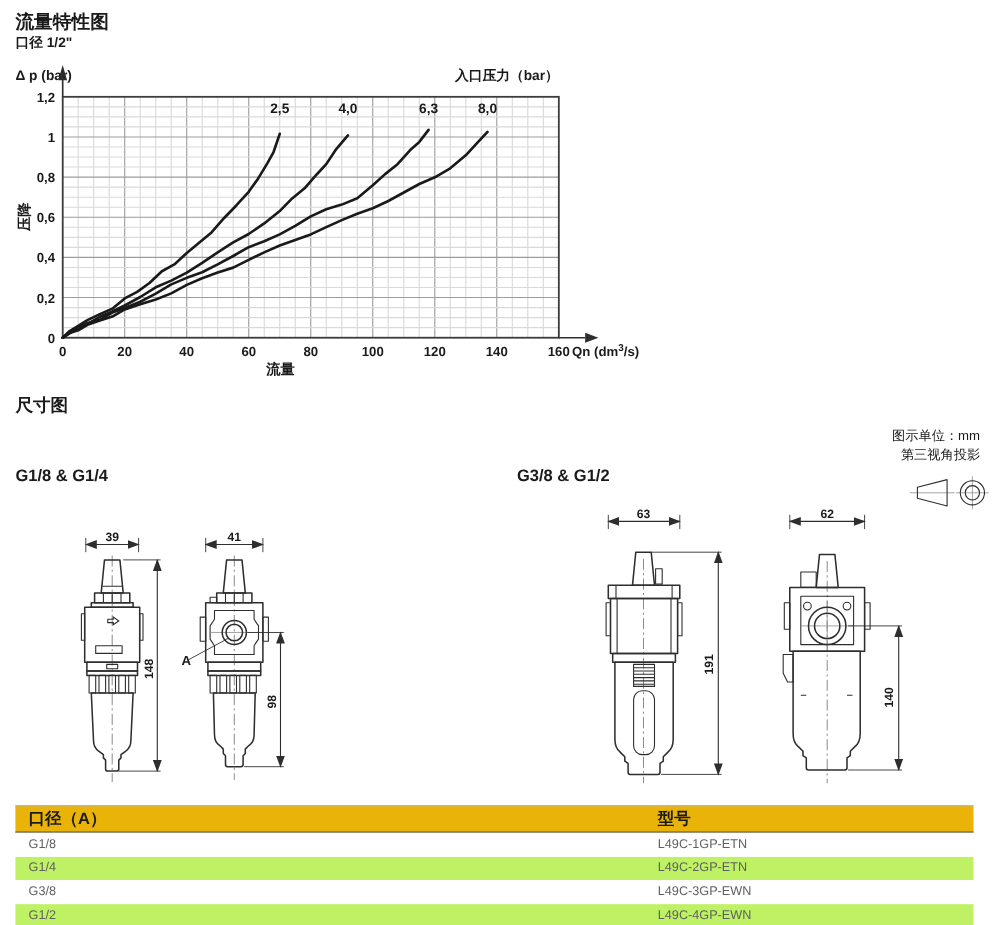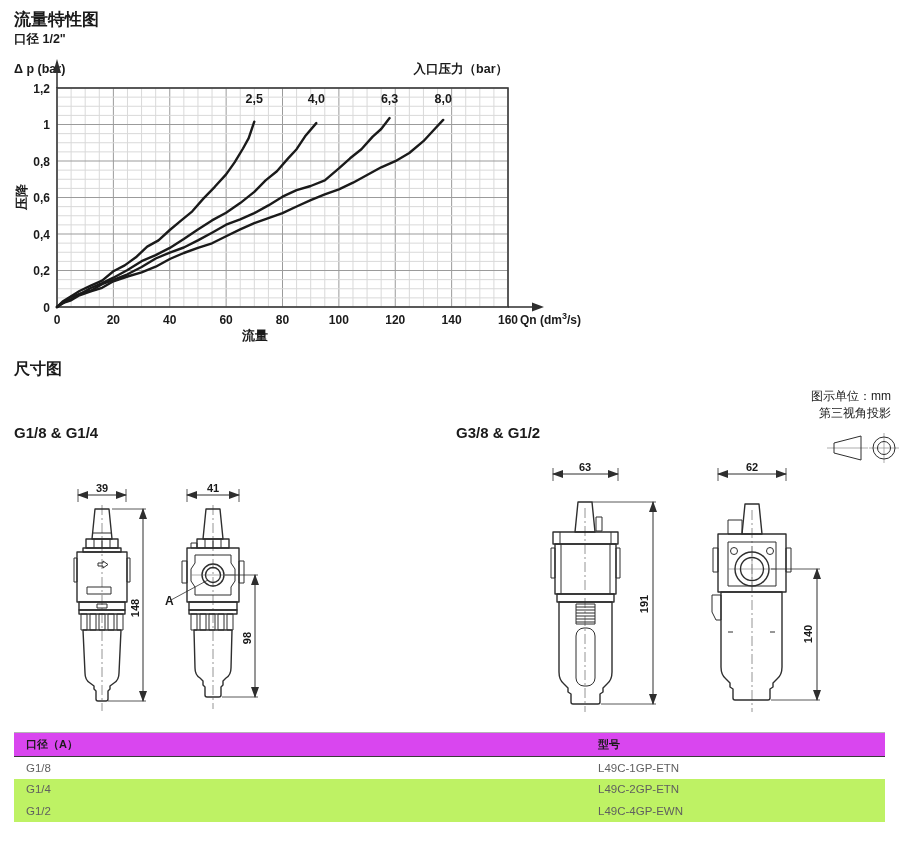--- a/index.html
+++ b/index.html
@@ -17,23 +17,23 @@
   .ol2{stroke:#2e2e2e;stroke-width:1;fill:none;stroke-linejoin:round;}
   .cl{stroke:#7a7a7a;stroke-width:0.8;fill:none;stroke-dasharray:10 3 2 3;}
   .dim{stroke:#2e2e2e;stroke-width:1;fill:none;}
   .ext{stroke:#2e2e2e;stroke-width:0.8;fill:none;}
   .thin{stroke:#8a8a8a;stroke-width:0.7;fill:none;}
   .dimtxt{font-size:11px;font-weight:bold;}
   
   .tbl{left:14px;top:732px;width:871px;}
   .trow{display:flex;align-items:center;height:21.5px;font-size:11.5px;color:#5f5f5f;background:#fff;justify-content:space-between;}
   .trow.alt{background:#bef264;}
-  .thead{display:flex;align-items:center;height:23px;background:#d946ef;
+  .thead{display:flex;align-items:center;height:23px;background:#eab308;
          border-top:1px solid #b5b5b5;border-bottom:1px solid #3a3a3a;
-         font-size:11px;font-weight:bold;color:#1a1a1a;}
+         font-size:15px;font-weight:bold;color:#1a1a1a;}
   .c1{width:572px;padding-left:12px;}
   .c2{flex:1;}
 </style>
 </head>
 <body>
 
 <div class="page">
 
   <div class="abs h1" style="left:14px;top:8px;">流量特性图</div>
   <div class="abs sub" style="left:14px;top:31px;">口径 1/2"</div>
@@ -140,21 +140,21 @@
   <svg class="abs" style="left:806px;top:428px;" width="95" height="45" viewBox="0 0 95 45">
     <line x1="21" y1="20" x2="62" y2="20" class="thin"></line>
     <path d="M28,15 L55,8 L55,32 L28,25 Z" class="ol2" stroke-width="1.6"></path>
     <line x1="63" y1="20" x2="93" y2="20" class="thin"></line>
     <line x1="78" y1="5" x2="78" y2="35" class="thin"></line>
     <circle cx="78" cy="20" r="11" class="ol2" stroke-width="1.6"></circle>
     <circle cx="78" cy="20" r="6.5" class="ol2" stroke-width="1.6"></circle>
   </svg>
 
   <div class="abs h3" style="left:14px;top:424px;">G1/8 &amp; G1/4</div>
-  <div class="abs h3" style="left:456px;top:424px;">G3/8 &amp; G1/2</div>
+  <div class="abs h3" style="left:470px;top:424px;">G3/8 &amp; G1/2</div>
 
   <svg class="abs" style="left:52px;top:483px;" width="110" height="240" viewBox="0 0 110 240">
     <defs>
         <marker id="arA" markerWidth="11" markerHeight="8" refX="10" refY="4" orient="auto-start-reverse" markerUnits="userSpaceOnUse">
           <path d="M0,0 L11,4 L0,8 Z" fill="#2e2e2e"></path>
         </marker>
       </defs>
     <line x1="26" y1="6" x2="26" y2="19" class="ext"></line>
       <line x1="74" y1="6" x2="74" y2="19" class="ext"></line>
     <line x1="26" y1="12" x2="74" y2="12" class="dim" marker-start="url(#arA)" marker-end="url(#arA)"></line>
@@ -303,19 +303,23 @@
       <div class="c2">型号</div>
     </div>
     <div class="trow">
       <div class="c1">G1/8</div>
       <div class="c2">L49C-1GP-ETN</div>
     </div>
     <div class="trow alt">
       <div class="c1">G1/4</div>
       <div class="c2">L49C-2GP-ETN</div>
     </div>
+    <div class="trow">
+      <div class="c1">G3/8</div>
+      <div class="c2">L49C-3GP-EWN</div>
+    </div>
     <div class="trow alt">
       <div class="c1">G1/2</div>
       <div class="c2">L49C-4GP-EWN</div>
     </div>
   </div>
 
 </div>
 
 </body></html>

